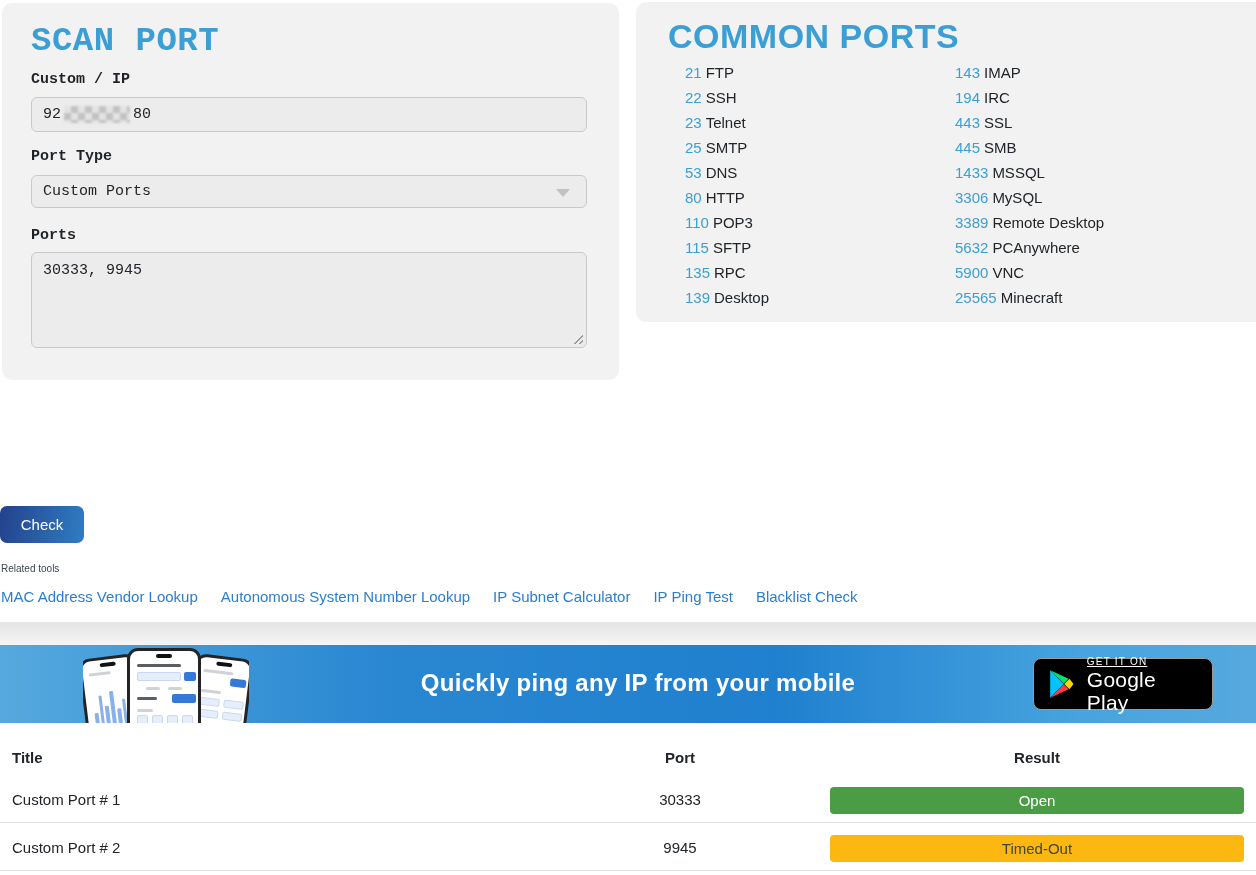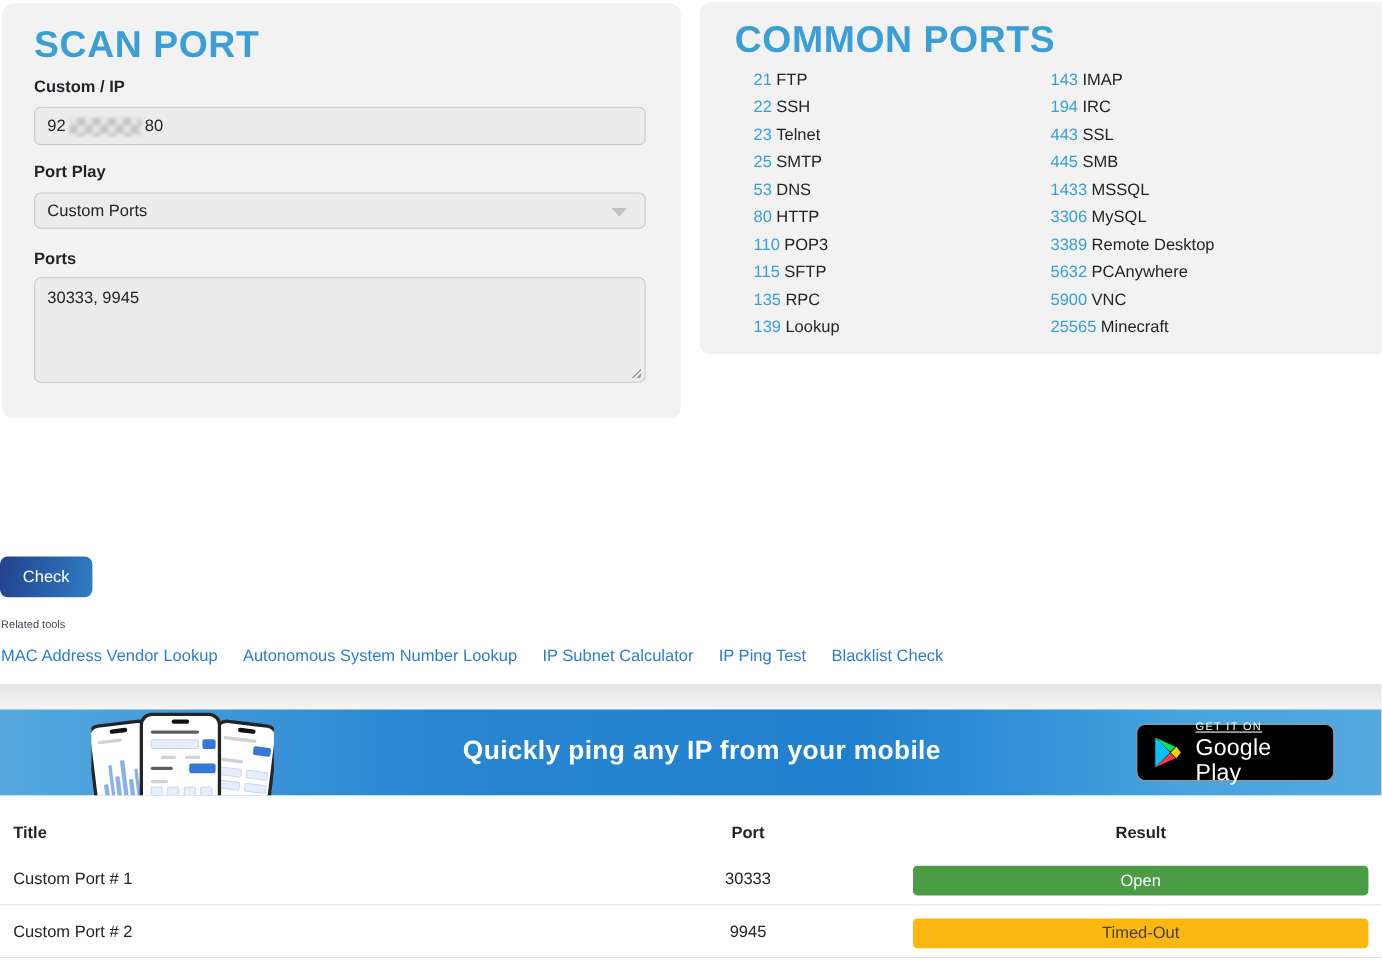--- a/index.html
+++ b/index.html
@@ -11,21 +11,21 @@
   *{box-sizing:border-box;margin:0;padding:0;}
   html,body{width:1256px;height:875px;}
   body{
     font-family:"Liberation Sans","DejaVu Sans",sans-serif;
     background:#fff;color:#212529;overflow:hidden;position:relative;
   }
   .page{position:absolute;inset:0;width:1256px;height:875px;overflow:hidden;}
 
   
   .panel{position:absolute;background:#f1f2f1;border-radius:10px;}
-  .panel.left{left:2px;top:3px;width:617px;height:377px;}
+  .panel.left{left:2px;top:3px;width:617px;height:377px;font-family:Liberation Mono, monospace;}
   .panel.right{left:636px;top:2px;width:630px;height:320px;}
   .panel h1{
     position:absolute;font-size:34px;font-weight:700;letter-spacing:.5px;
     color:var(--accent_blue);line-height:40px;white-space:nowrap;
   }
   .panel.left h1{left:29px;top:18px;}
   .panel.right h1{left:32px;top:14px;}
 
   .lbl{position:absolute;left:29px;font-size:15px;font-weight:700;color:#1f2328;white-space:nowrap;}
 
@@ -134,21 +134,21 @@
 <div class="page">
 
   <section class="panel left">
     <h1>SCAN PORT</h1>
 
     <label class="lbl" style="top:68px">Custom / IP</label>
     <div class="field input" style="top:94px">
       <span>92</span><span class="redacted"></span><span>80</span>
     </div>
 
-    <label class="lbl" style="top:145px">Port Play</label>
+    <label class="lbl" style="top:145px">Port Type</label>
     <div class="field select" style="top:172px">
       <span>Custom Ports</span>
       <span class="arrow"></span>
     </div>
 
     <label class="lbl" style="top:224px">Ports</label>
     <div class="field textarea" style="top:249px">
       <span>30333, 9945</span>
       <span class="resize-handle"></span>
     </div>
@@ -189,21 +189,21 @@
 
         <div class="port-item">
           <span class="pnum">115</span><span class="pname">SFTP</span>
         </div>
 
         <div class="port-item">
           <span class="pnum">135</span><span class="pname">RPC</span>
         </div>
 
         <div class="port-item">
-          <span class="pnum">139</span><span class="pname">Lookup</span>
+          <span class="pnum">139</span><span class="pname">Desktop</span>
         </div>
       </div>
 
     <div class="port-col" style="left:319px">
 
         <div class="port-item">
           <span class="pnum">143</span><span class="pname">IMAP</span>
         </div>
 
         <div class="port-item">

